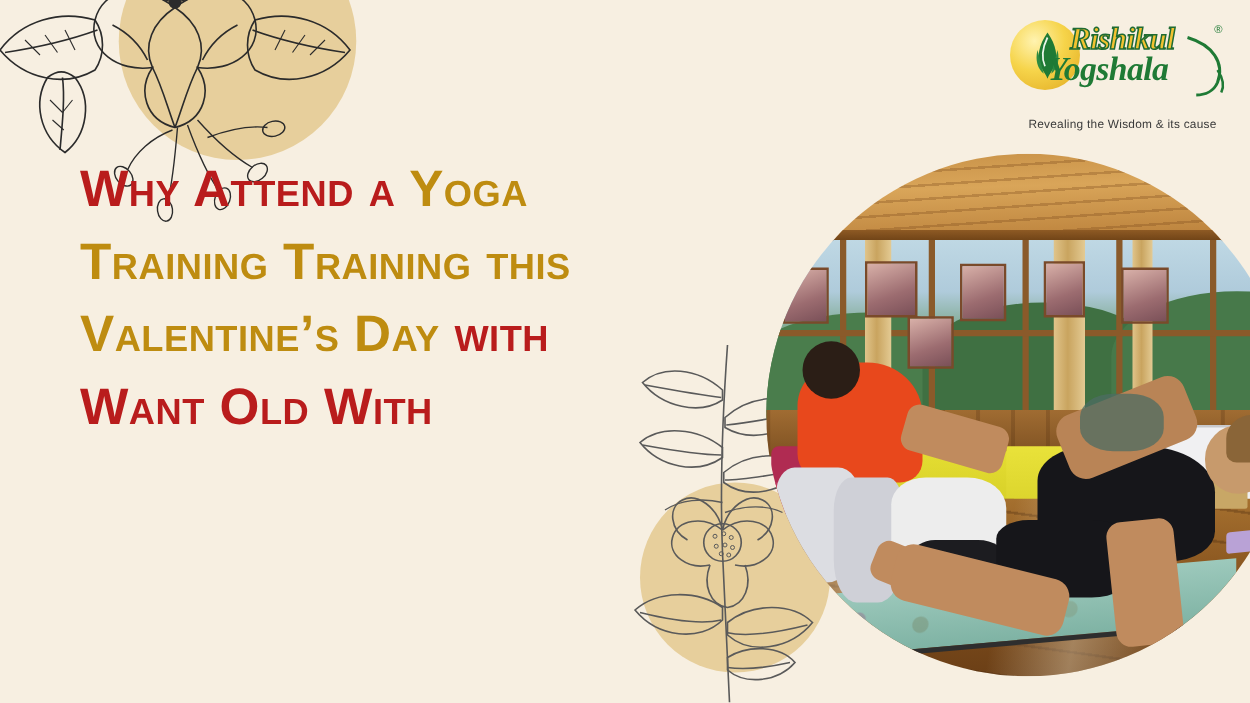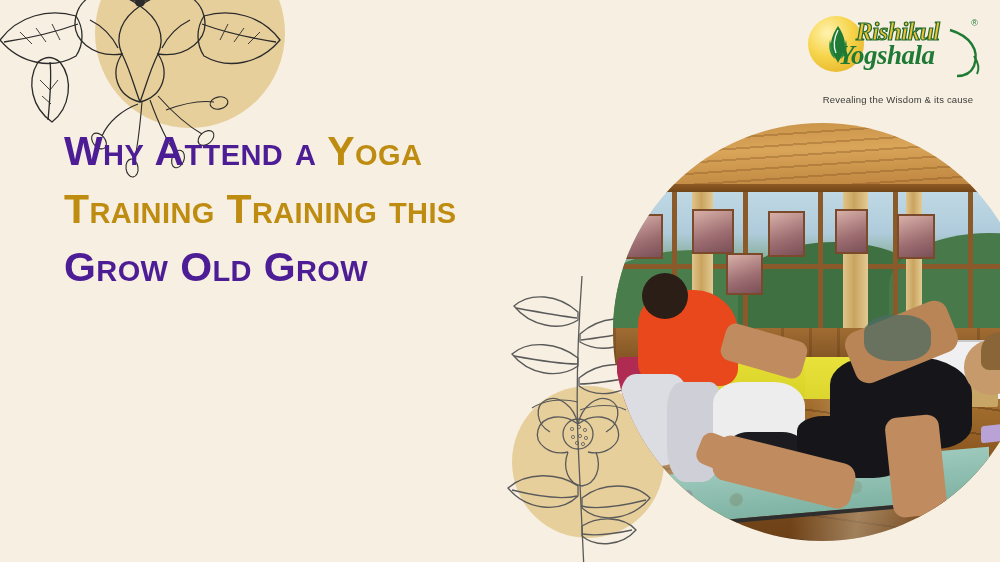--- a/index.html
+++ b/index.html
@@ -36,21 +36,21 @@
     font-family:"Liberation Sans", sans-serif;
     font-weight:bold;
     font-size:41px;
     line-height:58px;
     font-variant:small-caps;
     letter-spacing:0.4px;
     color:#141414;
     white-space:nowrap;
   }
   .gold{color:#BE8C10;}
-  .blk{color:#4c1d95;}
+  .blk{color:#b91c1c;}
 
   
   #photo-circle{
     position:absolute;
     left:613px;top:123px;
     width:418px;height:418px;
     border-radius:50%;
     overflow:hidden;
     z-index:4;
     box-shadow:0 0 0 0 rgba(0,0,0,0);
@@ -301,21 +301,22 @@
       <g stroke-width="1.1">
         <path d="M100 130 C84 126 66 128 54 136"></path>
         <path d="M102 138 C118 132 136 132 148 138"></path>
       </g>
     </svg>
   </div>
 
   <div id="headline">
     <div class="hl-line"><span class="blk">Why Attend a </span><span class="gold">Yoga</span></div>
     <div class="hl-line"><span class="gold">Training Training this</span></div>
-    <div class="hl-line"><span class="blk">Grow Old Grow</span></div>
+    <div class="hl-line"><span class="gold">Valentine’s Day </span><span class="blk">with</span></div>
+    <div class="hl-line"><span class="blk">Want Old With</span></div>
   </div>
 
   <div id="photo-circle">
     <div id="photo-inner">
 
       <div class="ph" id="ph-ceiling"></div>
       <div class="ph" id="ph-ceiling-beam"></div>
 
       <div class="ph" id="ph-window">
         <div class="hill" id="hill1"></div>

